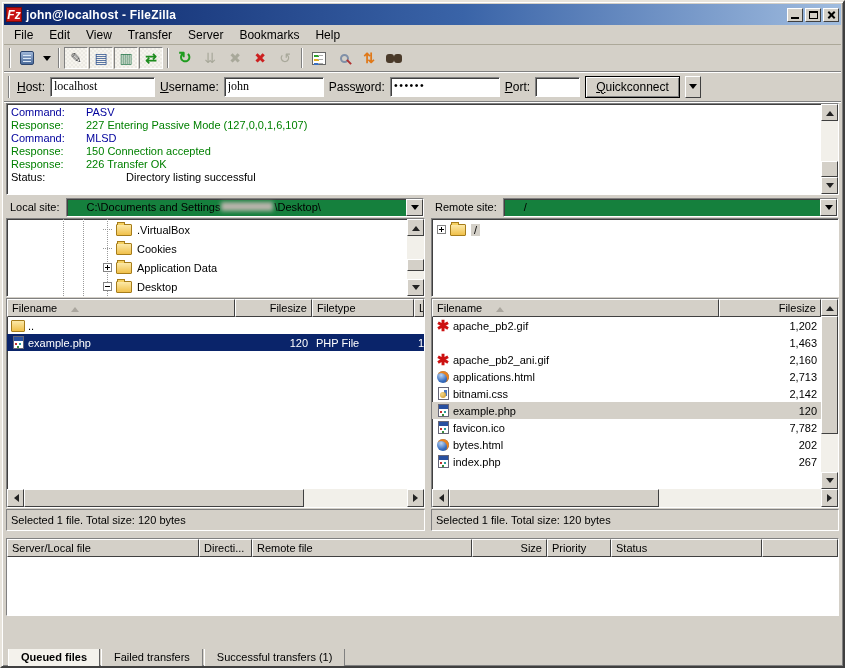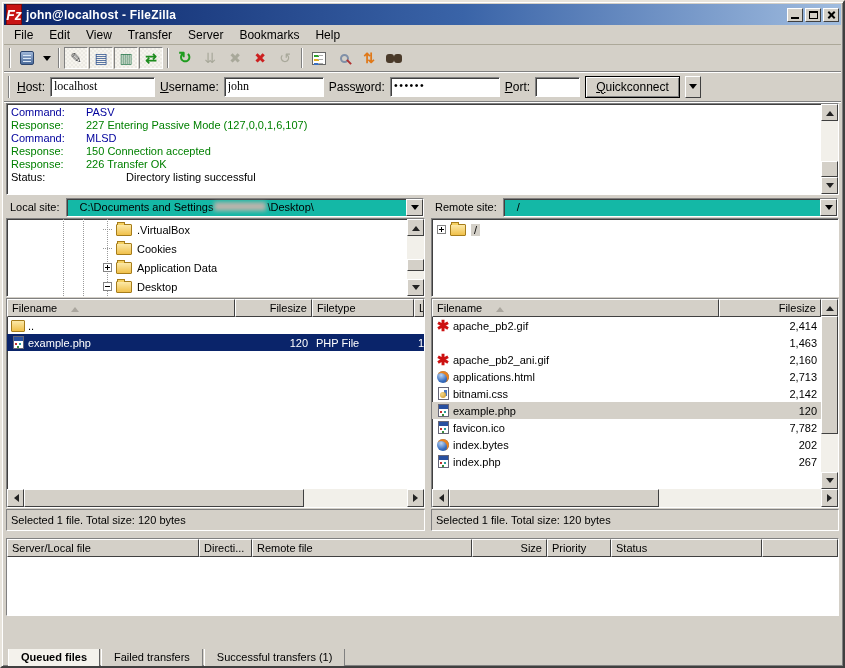--- a/index.html
+++ b/index.html
@@ -10,21 +10,21 @@
     width:845px; height:668px; background:#d4d0c8;
     border:2px solid; border-color:#e8e4dc #404040 #404040 #e8e4dc;
     display:flex; flex-direction:column; overflow:hidden;
     box-shadow: inset 1px 1px 0 #fff, inset -1px -1px 0 #808080;
     padding:2px;
   }
 
   
   .titlebar { height:21px; flex:0 0 21px; background:linear-gradient(to right,#0a2468,#3a64a8 55%,#a0bcdf);
     display:flex; align-items:center; padding:0 2px; gap:4px; }
-  .fz-icon { width:16px; height:21px; background:#c81414; color:#fff; font-weight:bold; font-size:14px;
+  .fz-icon { width:16px; height:15px; background:#c81414; color:#fff; font-weight:bold; font-size:12px;
     display:flex; align-items:center; justify-content:center; border:1px solid #7c0a0a; font-style:italic; }
   .title-text { color:#fff; font-weight:bold; font-size:12px; flex:1; letter-spacing:.2px; }
   .winbtns { display:flex; gap:2px; }
   .winbtn { width:16px; height:14px; background:#d4d0c8; border:1px solid; border-color:#fff #404040 #404040 #fff;
     position:relative; cursor:default; }
   .winbtn .g-min { position:absolute; left:3px; bottom:2px; width:8px; height:2px; background:#000; }
   .winbtn .g-max { position:absolute; left:3px; top:2px; width:9px; height:8px; border:1px solid #000; border-top-width:2px; }
   .winbtn .g-close::before, .winbtn .g-close::after { content:""; position:absolute; left:3px; top:5px; width:9px; height:2px; background:#000; }
   .winbtn .g-close::before { transform:rotate(45deg); }
   .winbtn .g-close::after { transform:rotate(-45deg); }
@@ -101,22 +101,22 @@
   .arr-left { border-right:5px solid #222; margin-left:-3px; }
   .arr-right { border-left:5px solid #222; margin-right:-3px; }
 
   
   .split { display:flex; }
   .pane-l { width:419px; flex:0 0 419px; display:flex; flex-direction:column; }
   .vsplitter { width:6px; flex:0 0 6px; }
   .pane-r { flex:1; display:flex; flex-direction:column; }
   .site-row { height:22px; flex:0 0 22px; display:flex; align-items:center; gap:3px; padding:0 1px; }
   .site-label { padding:0 3px; white-space:nowrap; }
-  .combo { flex:1; height:19px; background:#14b8a6; border:1px solid; border-color:#808080 #fff #fff #808080;
-    box-shadow:inset 1px 1px 0 #404040; display:flex; align-items:center; padding-left:13px; overflow:hidden; white-space:nowrap; }
+  .combo { flex:1; height:19px; background:#15803d; border:1px solid; border-color:#808080 #fff #fff #808080;
+    box-shadow:inset 1px 1px 0 #404040; display:flex; align-items:center; padding-left:20px; overflow:hidden; white-space:nowrap; }
   .combo-btn { width:17px; height:17px; margin-left:auto; background:#d4d0c8; border:1px solid; border-color:#fff #404040 #404040 #fff;
     display:flex; align-items:center; justify-content:center; flex:0 0 17px; }
   .redacted { display:inline-block; width:52px; height:9px; background:#b8b4ac; filter:blur(2px); margin:0 1px; }
 
   .treebox { flex:1; background:#fff; border:1px solid; border-color:#808080 #fff #fff #808080;
     box-shadow:inset 1px 1px 0 #404040; display:flex; overflow:hidden; }
   .treearea { flex:1; position:relative; padding-top:1px; }
   .guide { position:absolute; top:0; bottom:0; border-left:1px dotted #9a9a9a; }
   .trow { height:19px; display:flex; align-items:center; position:relative; }
   .indent { width:96px; flex:0 0 96px; }
@@ -435,21 +435,21 @@
                   <span class="sortarrow"></span>
                 </span>
               <span class="hcell num" style="flex:1">Filesize</span>
             </div>
             <div class="lbody">
               <div class="frow">
                   <span class="c" style="width:287px">
                     <span class="fico image-file-icon"></span>
                     <span>apache_pb2.gif</span>
                   </span>
-                  <span class="c num" style="flex:1">2,414</span>
+                  <span class="c num" style="flex:1">1,202</span>
                 </div>
               <div class="frow">
                   <span class="c num" style="flex:1">1,463</span>
                 </div>
               <div class="frow">
                   <span class="c" style="width:287px">
                     <span class="fico image-file-icon"></span>
                     <span>apache_pb2_ani.gif</span>
                   </span>
                   <span class="c num" style="flex:1">2,160</span>
@@ -484,21 +484,21 @@
                     <span class="fico ico-file-icon">
                       <span class="doc"></span>
                     </span>
                     <span>favicon.ico</span>
                   </span>
                   <span class="c num" style="flex:1">7,782</span>
                 </div>
               <div class="frow">
                   <span class="c" style="width:287px">
                     <span class="fico html-file-icon"></span>
-                    <span>index.bytes</span>
+                    <span>bytes.html</span>
                   </span>
                   <span class="c num" style="flex:1">202</span>
                 </div>
               <div class="frow">
                   <span class="c" style="width:287px">
                     <span class="fico php-file-icon">
                       <span class="doc"></span>
                     </span>
                     <span>index.php</span>
                   </span>

